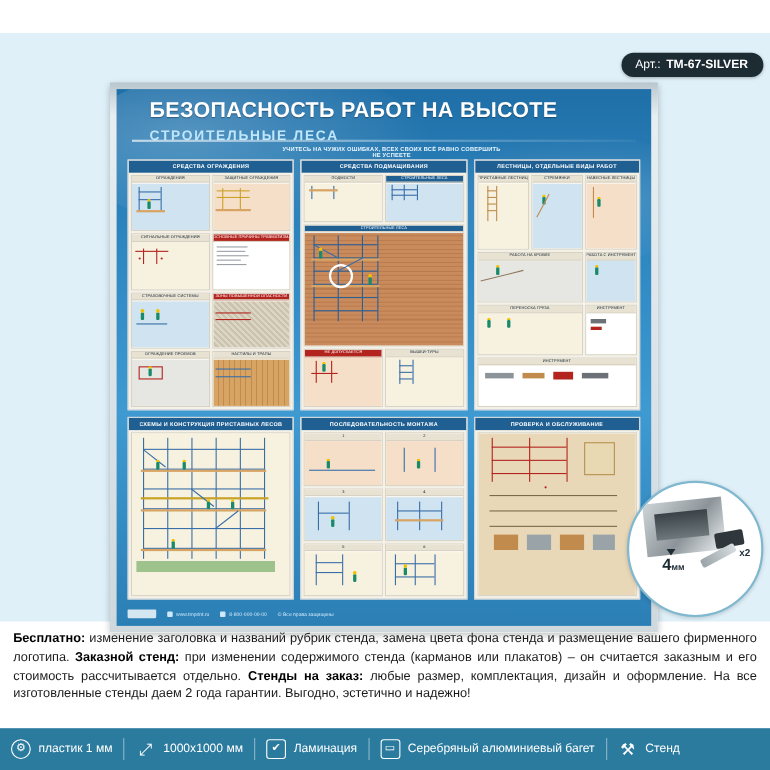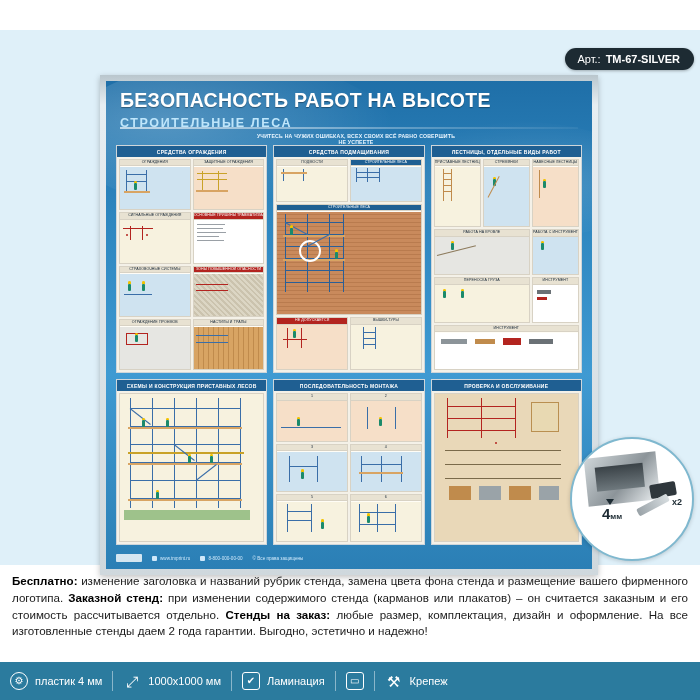--- a/index.html
+++ b/index.html
@@ -47,21 +47,21 @@
     pointer-events:none;
   }
   .swoosh2 {
     position:absolute; right:-60px; top:40px; width:280px; height:120px;
     border-radius:50%;
     background:radial-gradient(ellipse at 60% 50%, rgba(255,255,255,.14), rgba(255,255,255,0) 72%);
     pointer-events:none;
   }
 
   
-  .p-head { position:absolute; left:0; top:8px; width:100%; padding:0 14px; }
+  .p-head { position:absolute; left:0; top:8px; width:100%; padding:0 30px; }
   .p-title {
     color:#ffffff; font-size:19.5px; font-weight:bold; letter-spacing:.3px;
     text-shadow:0 1px 1px rgba(0,0,0,.35);
   }
   .p-sub-wrap { margin-top:4px; display:flex; align-items:center; gap:8px; }
   .p-sub {
     color:#bfe6fb; font-size:12.5px; font-weight:bold; letter-spacing:1.6px;
   }
   .p-rule {
     position:absolute; left:14px; right:14px; top:46px; height:2px;
@@ -654,44 +654,45 @@
 
   <div class="desc">
     <b>Бесплатно:</b><span> изменение заголовка и названий рубрик стенда, замена цвета фона стенда и размещение вашего фирменного логотипа. </span><b>Заказной стенд:</b><span> при изменении содержимого стенда (карманов или плакатов) – он считается заказным и его стоимость рассчитывается отдельно. </span><b>Стенды на заказ:</b><span> любые размер, комплектация, дизайн и оформление. На все изготовленные стенды даем 2 года гарантии. Выгодно, эстетично и надежно!</span>
   </div>
 
   <div class="featbar">
     <div class="feat">
       <div class="ic round">
           <span>⚙</span>
         </div>
-      <span>пластик 4 мм</span>
+      <span>пластик 1 мм</span>
     </div>
     <div class="sep"></div>
     <div class="feat">
       <div class="ic none">
           <span>⤢</span>
         </div>
       <span>1000x1000 мм</span>
     </div>
     <div class="sep"></div>
     <div class="feat">
       <div class="ic">
           <span>✔</span>
         </div>
       <span>Ламинация</span>
     </div>
     <div class="sep"></div>
     <div class="feat">
       <div class="ic">
           <span>▭</span>
         </div>
+      <span>Серебряный алюминиевый багет</span>
     </div>
     <div class="sep"></div>
     <div class="feat">
       <div class="ic none">
           <span>⚒</span>
         </div>
-      <span>Крепеж</span>
+      <span>Стенд</span>
     </div>
   </div>
 
 </div>
 
 </body></html>

